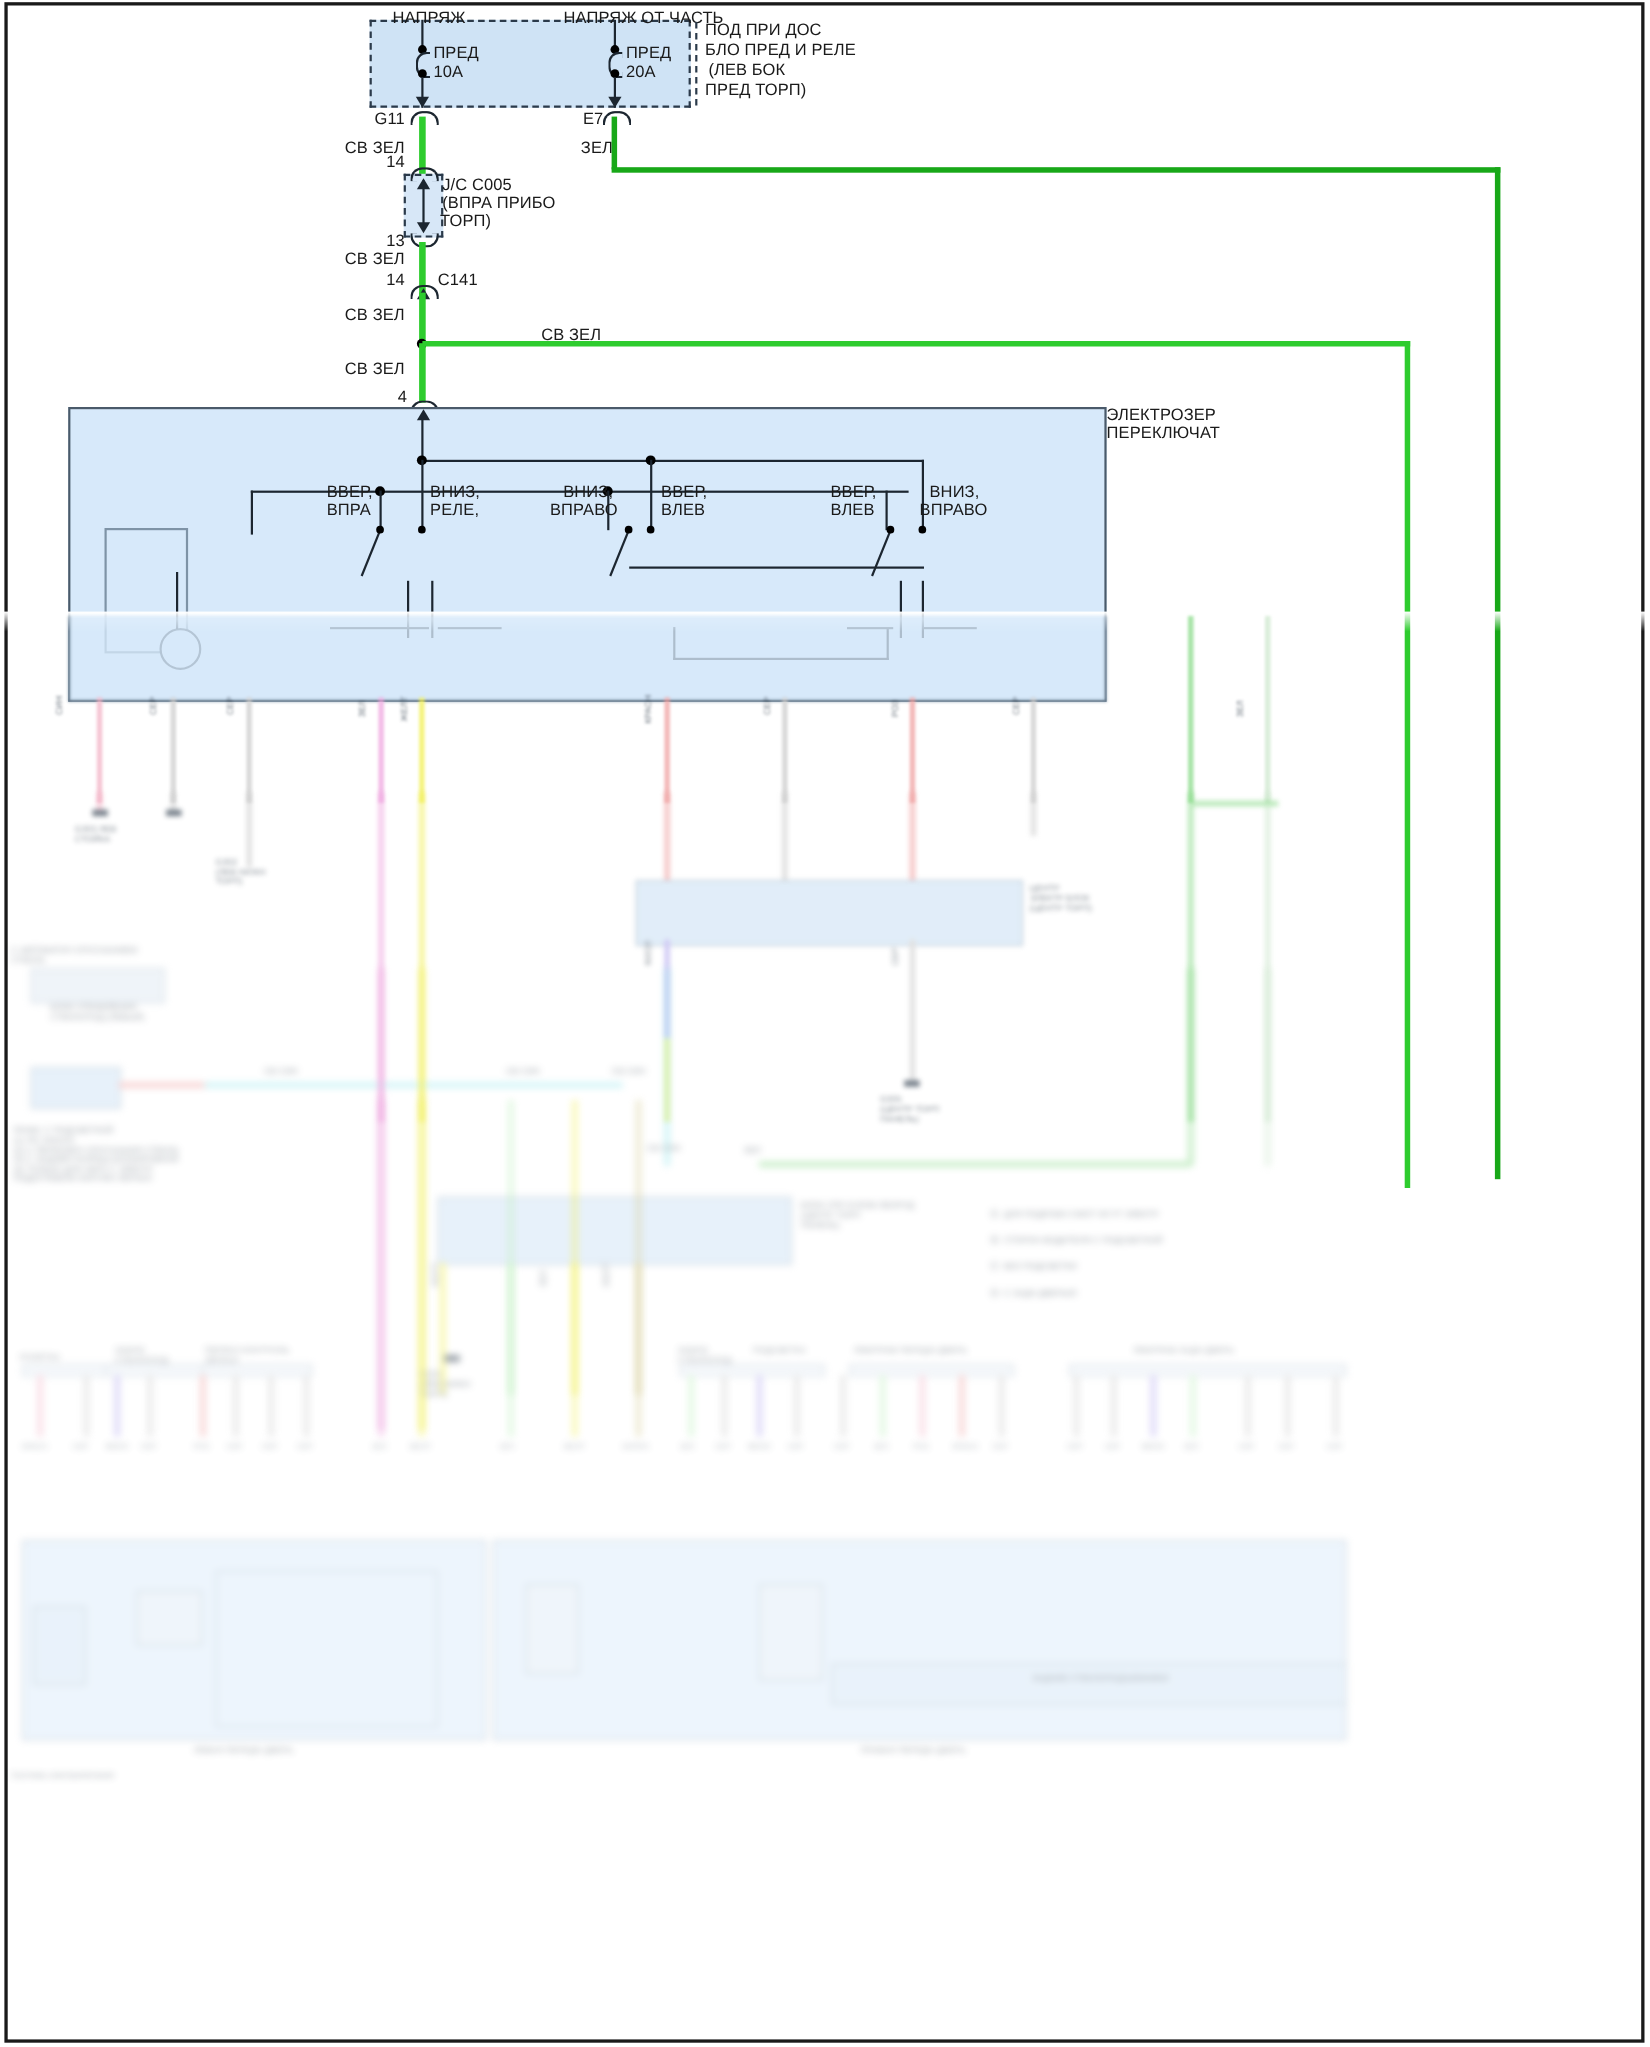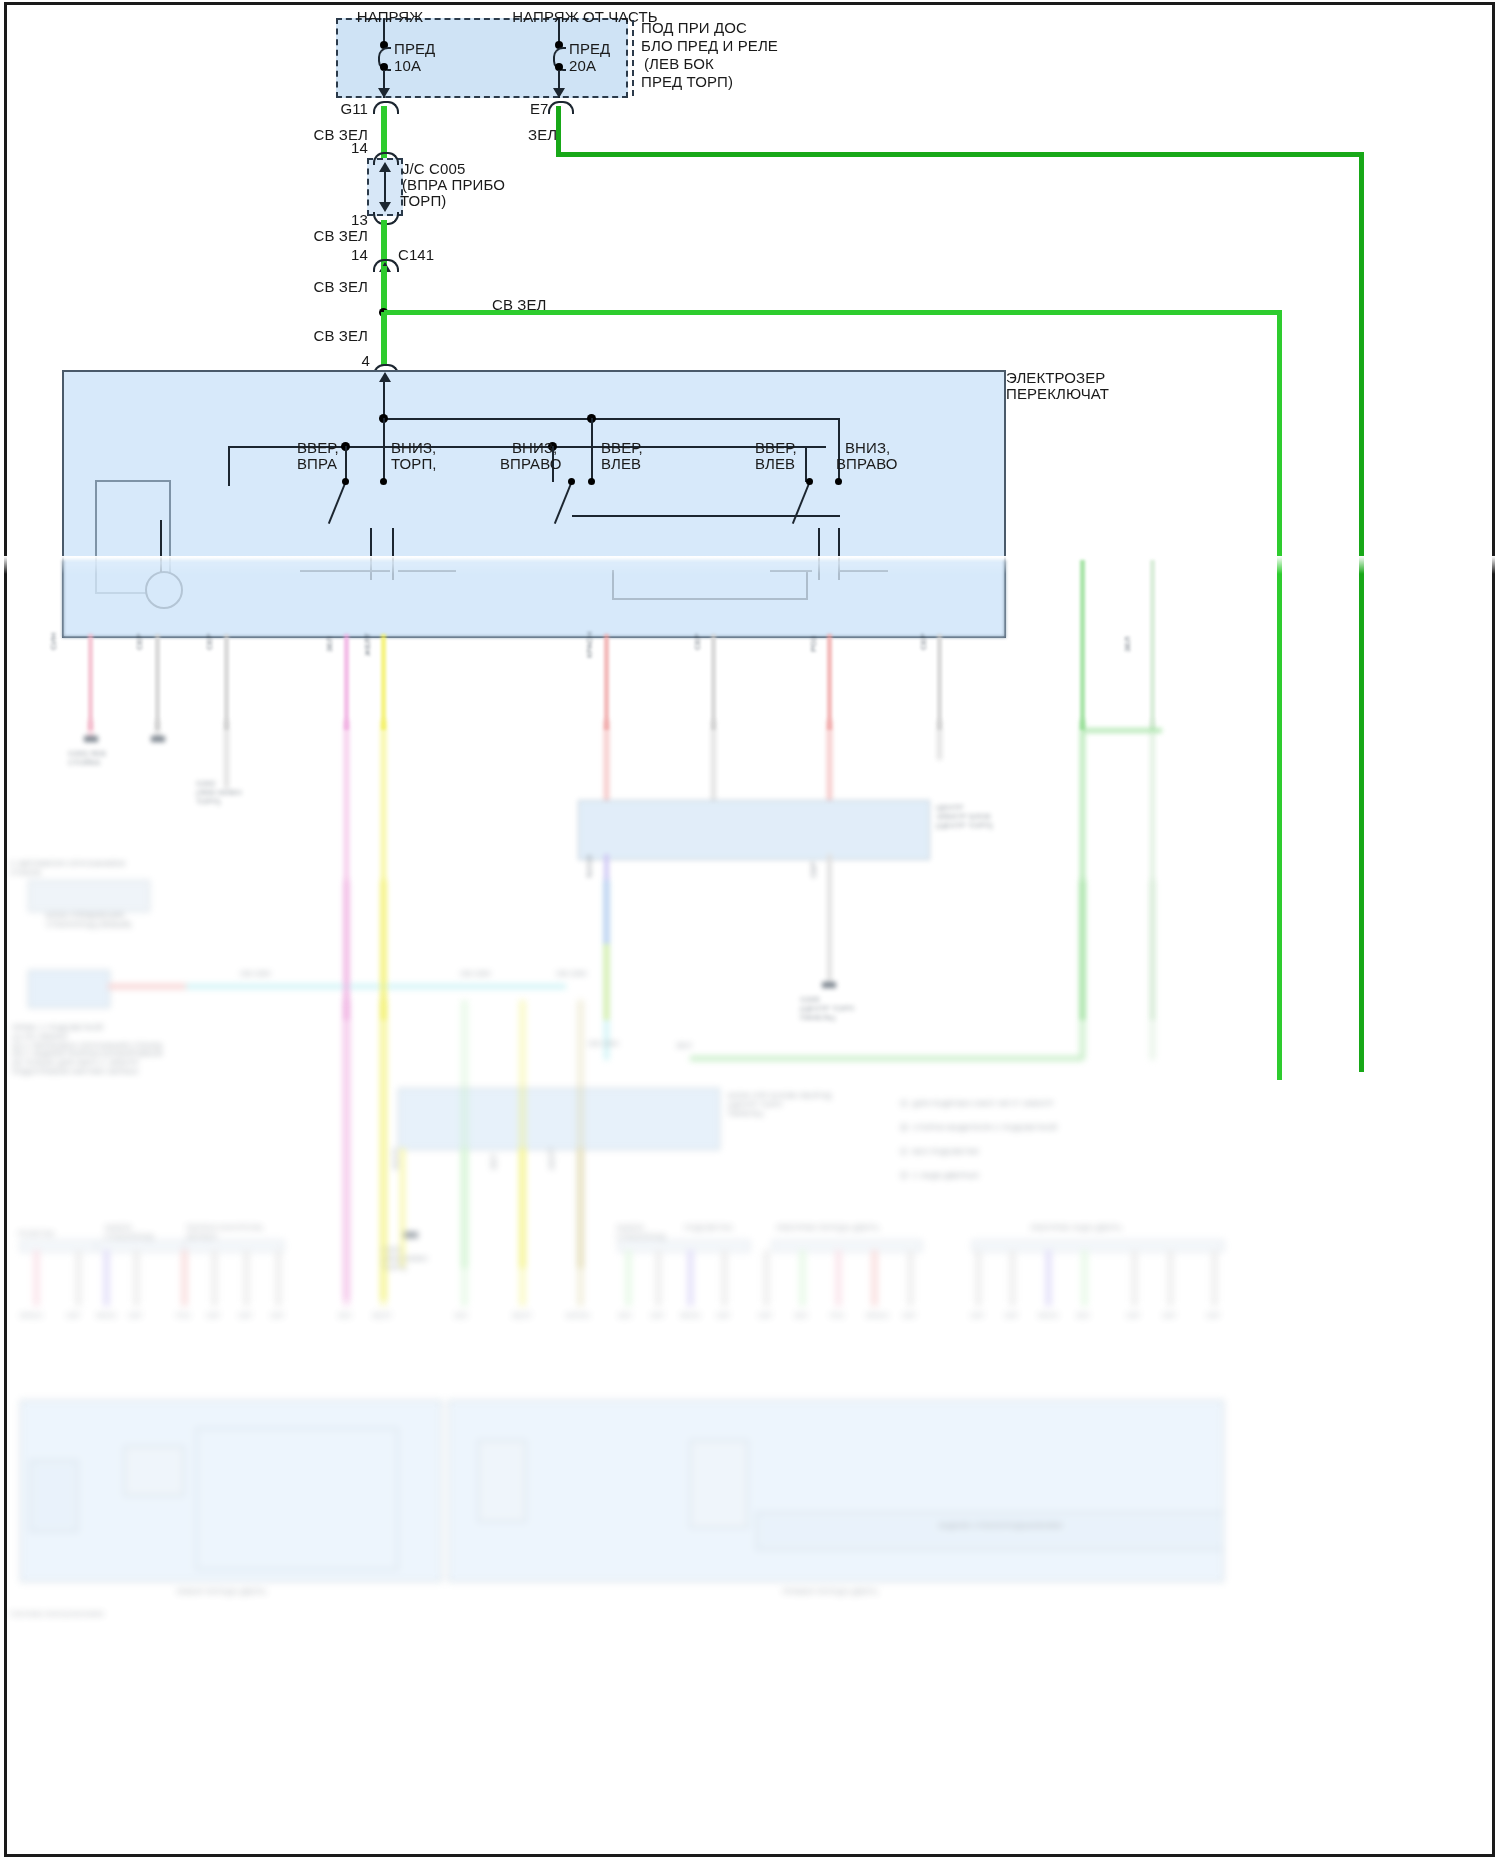--- a/index.html
+++ b/index.html
@@ -173,21 +173,21 @@
   <div class="w wv" style="left:228px;top:446px;height:40px;"></div>
   <div class="w wv" style="left:345px;top:446px;height:36px;"></div>
   <div class="w wv" style="left:383px;top:418px;height:64px;"></div>
   <div class="w wv" style="left:552px;top:446px;height:36px;"></div>
   <div class="w wv" style="left:805px;top:446px;height:36px;"></div>
 
   <div class="lbl" style="left:297px;top:439px;">ВВЕР,</div>
   <div class="lbl" style="left:297px;top:455px;text-align:center;">ВПРА</div>
 
   <div class="lbl" style="left:391px;top:439px;">ВНИЗ,</div>
-  <div class="lbl" style="left:391px;top:455px;">ТОРП,</div>
+  <div class="lbl" style="left:391px;top:455px;">РЕЛЕ,</div>
 
   <div class="lbl" style="left:512px;top:439px;">ВНИЗ,</div>
   <div class="lbl" style="left:500px;top:455px;">ВПРАВО</div>
 
   <div class="lbl" style="left:601px;top:439px;">ВВЕР,</div>
   <div class="lbl" style="left:601px;top:455px;">ВЛЕВ</div>
 
   <div class="lbl" style="left:755px;top:439px;">ВВЕР,</div>
   <div class="lbl" style="left:755px;top:455px;">ВЛЕВ</div>
 

